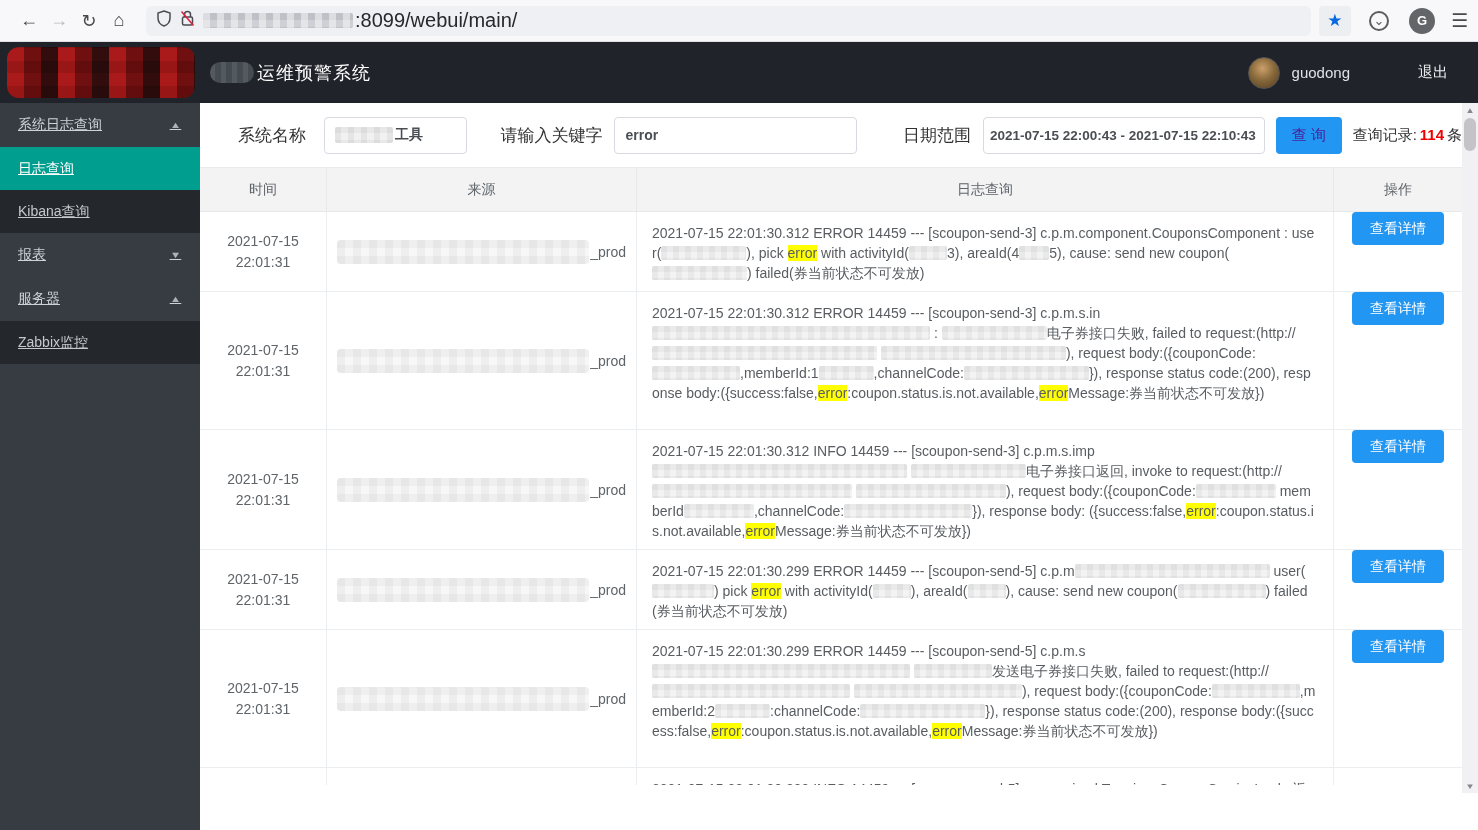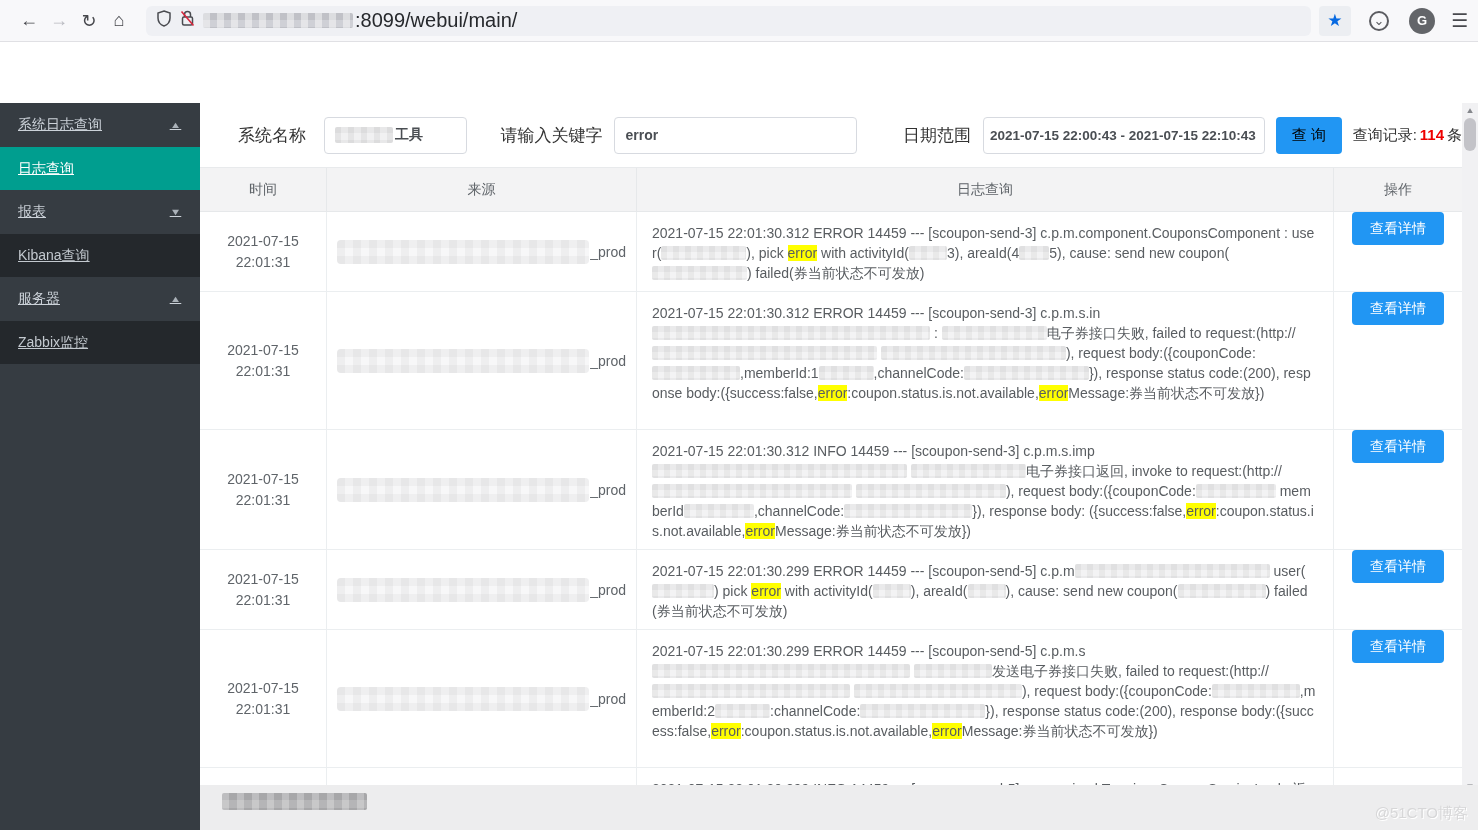--- a/index.html
+++ b/index.html
@@ -63,21 +63,21 @@
   
   .main{position:absolute;left:200px;top:103px;width:1262px;height:727px;background:#fff;}
   .query-bar{height:65px;border-bottom:1px solid #e8eaec;display:flex;align-items:center;box-sizing:border-box;}
   .q-label{font-size:17px;color:#333;white-space:nowrap;}
   .q-input{height:37px;border:1px solid #d7dae0;border-radius:4px;background:#fff;display:flex;
     align-items:center;padding:0 10px;box-sizing:border-box;font-size:14px;color:#4a4e53;cursor:text;font-weight:bold;}
   .sys-redact{display:inline-block;width:58px;height:16px;border-radius:2px;margin-right:2px;
     background-color:#f1f1f2;
     background-image:linear-gradient(90deg,rgba(0,0,0,.05) 50%,transparent 50%),
       linear-gradient(rgba(0,0,0,.04) 50%,transparent 50%);background-size:13px 13px;}
-  .search-btn{height:37px;width:67px;border:none;border-radius:4px;background:#2196f3;color:#000000;
+  .search-btn{height:37px;width:67px;border:none;border-radius:4px;background:#2196f3;color:#4c1d95;
     font-size:15px;cursor:pointer;font-family:inherit;}
   .result-text{font-size:15px;color:#333;white-space:nowrap;}
   .result-count{color:#ee0000;font-weight:bold;padding:0 3px;}
 
   
   .thead{height:44px;background:#f3f3f4;display:flex;box-sizing:border-box;border-bottom:1px solid #e6e8ea;}
   .hcell{display:flex;align-items:center;justify-content:center;font-size:14px;color:#5f6469;
     border-right:1px solid #e6e8ea;box-sizing:border-box;}
   .hcell:last-child{border-right:none;}
   .col-time{width:127px;flex:0 0 auto;}
@@ -151,35 +151,47 @@
       <span class="url-text">:8099/webui/main/</span>
     </div>
     <div class="b-right">
       <span class="star-tile">★</span>
       <span class="pocket">⌄</span>
       <span class="b-avatar">G</span>
       <span class="b-menu">☰</span>
     </div>
   </div>
 
+  <div class="app-header">
+    <div class="logo-blur"></div>
+    <div class="app-title-wrap">
+      <span class="title-redact"></span>
+      <span class="app-title">运维预警系统</span>
+    </div>
+    <div class="hdr-right">
+      <span class="hdr-avatar"></span>
+      <span class="hdr-user">guodong</span>
+      <span class="hdr-logout">退出</span>
+    </div>
+  </div>
 
   <div class="sidebar" id="sidebar">
       <div class="side-item parent">
         <span>系统日志查询</span>
         <span class="side-arrow">▲</span>
       </div>
       <div class="side-item child active">
         <span>日志查询</span>
       </div>
+      <div class="side-item child">
+        <span>Kibana查询</span>
+      </div>
       <div class="side-item parent">
         <span>报表</span>
         <span class="side-arrow">▼</span>
-      </div>
-      <div class="side-item child">
-        <span>Kibana查询</span>
       </div>
       <div class="side-item parent">
         <span>服务器</span>
         <span class="side-arrow">▲</span>
       </div>
       <div class="side-item child">
         <span>Zabbix监控</span>
       </div>
     </div>
 
@@ -286,18 +298,14 @@
         </div>
       </div>
   </div>
 
   <div class="scrollbar">
     <span class="sb-arrow sb-up">▲</span>
     <span class="sb-thumb"></span>
     <span class="sb-arrow sb-down">▼</span>
   </div>
 
-  <div class="footer-strip">
-    <span class="footer-redact"></span>
-    <span class="watermark">@51CTO博客</span>
-  </div>
 
 </div>
 
 </body></html>

